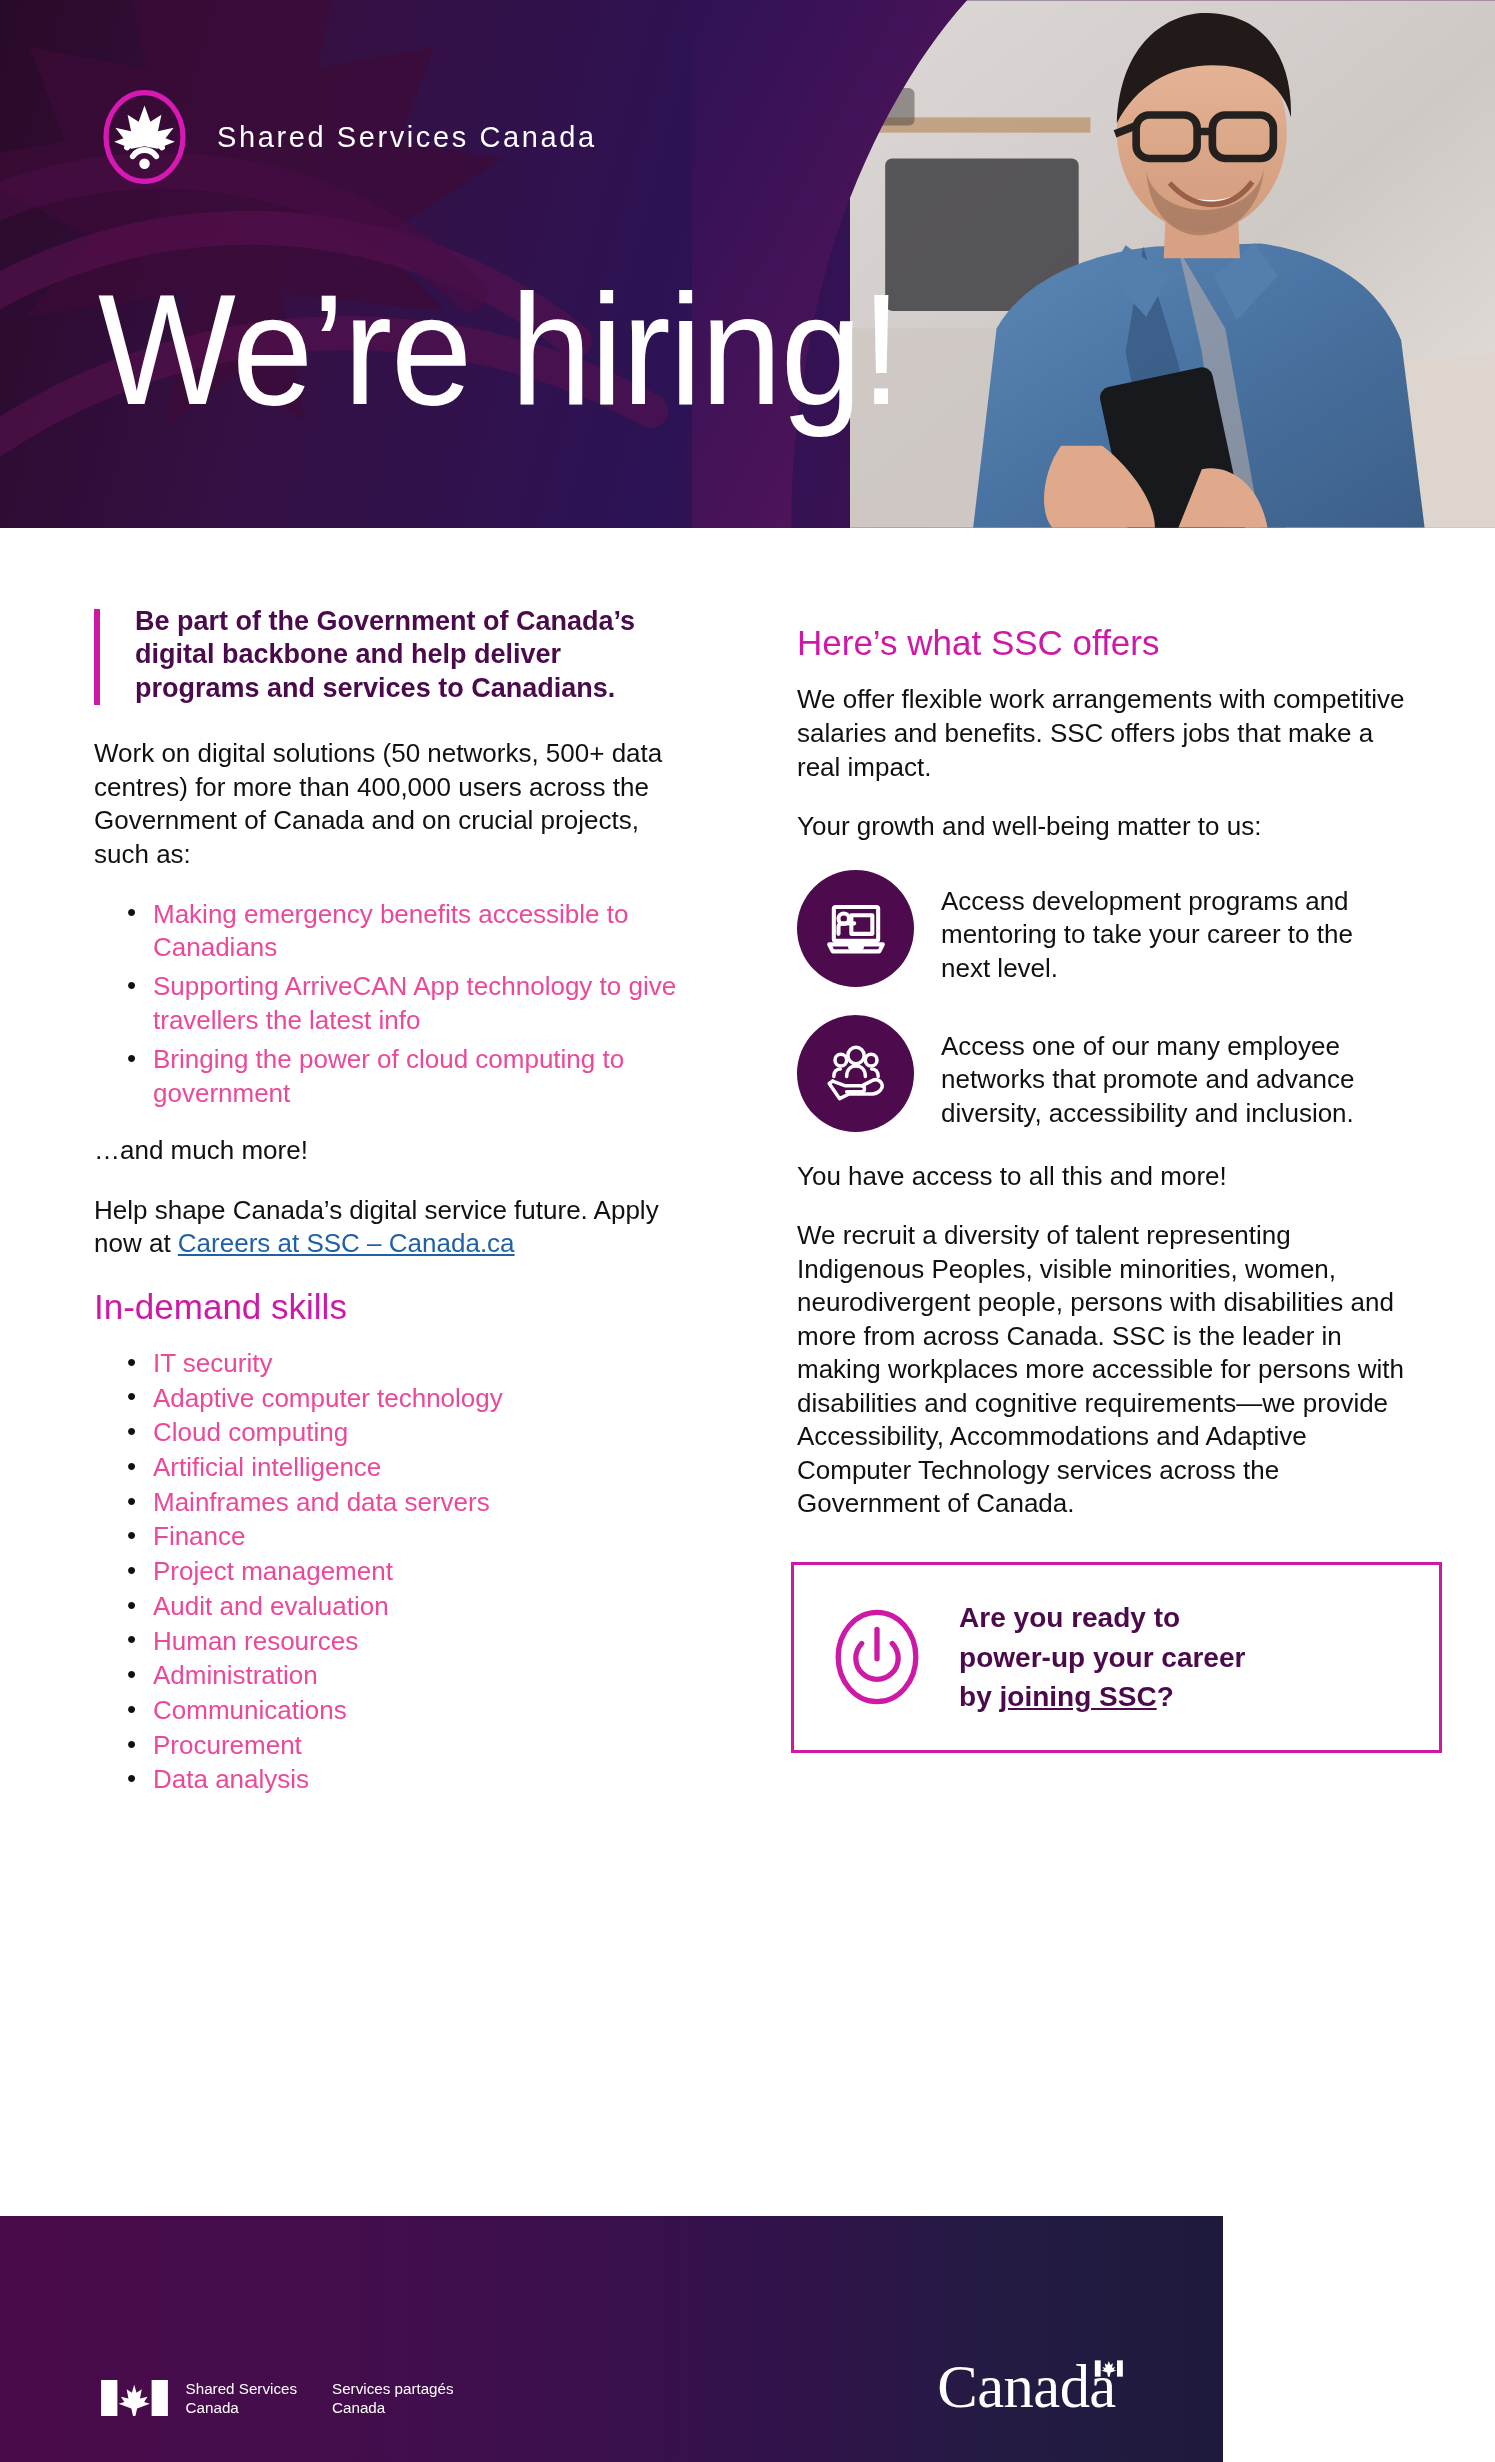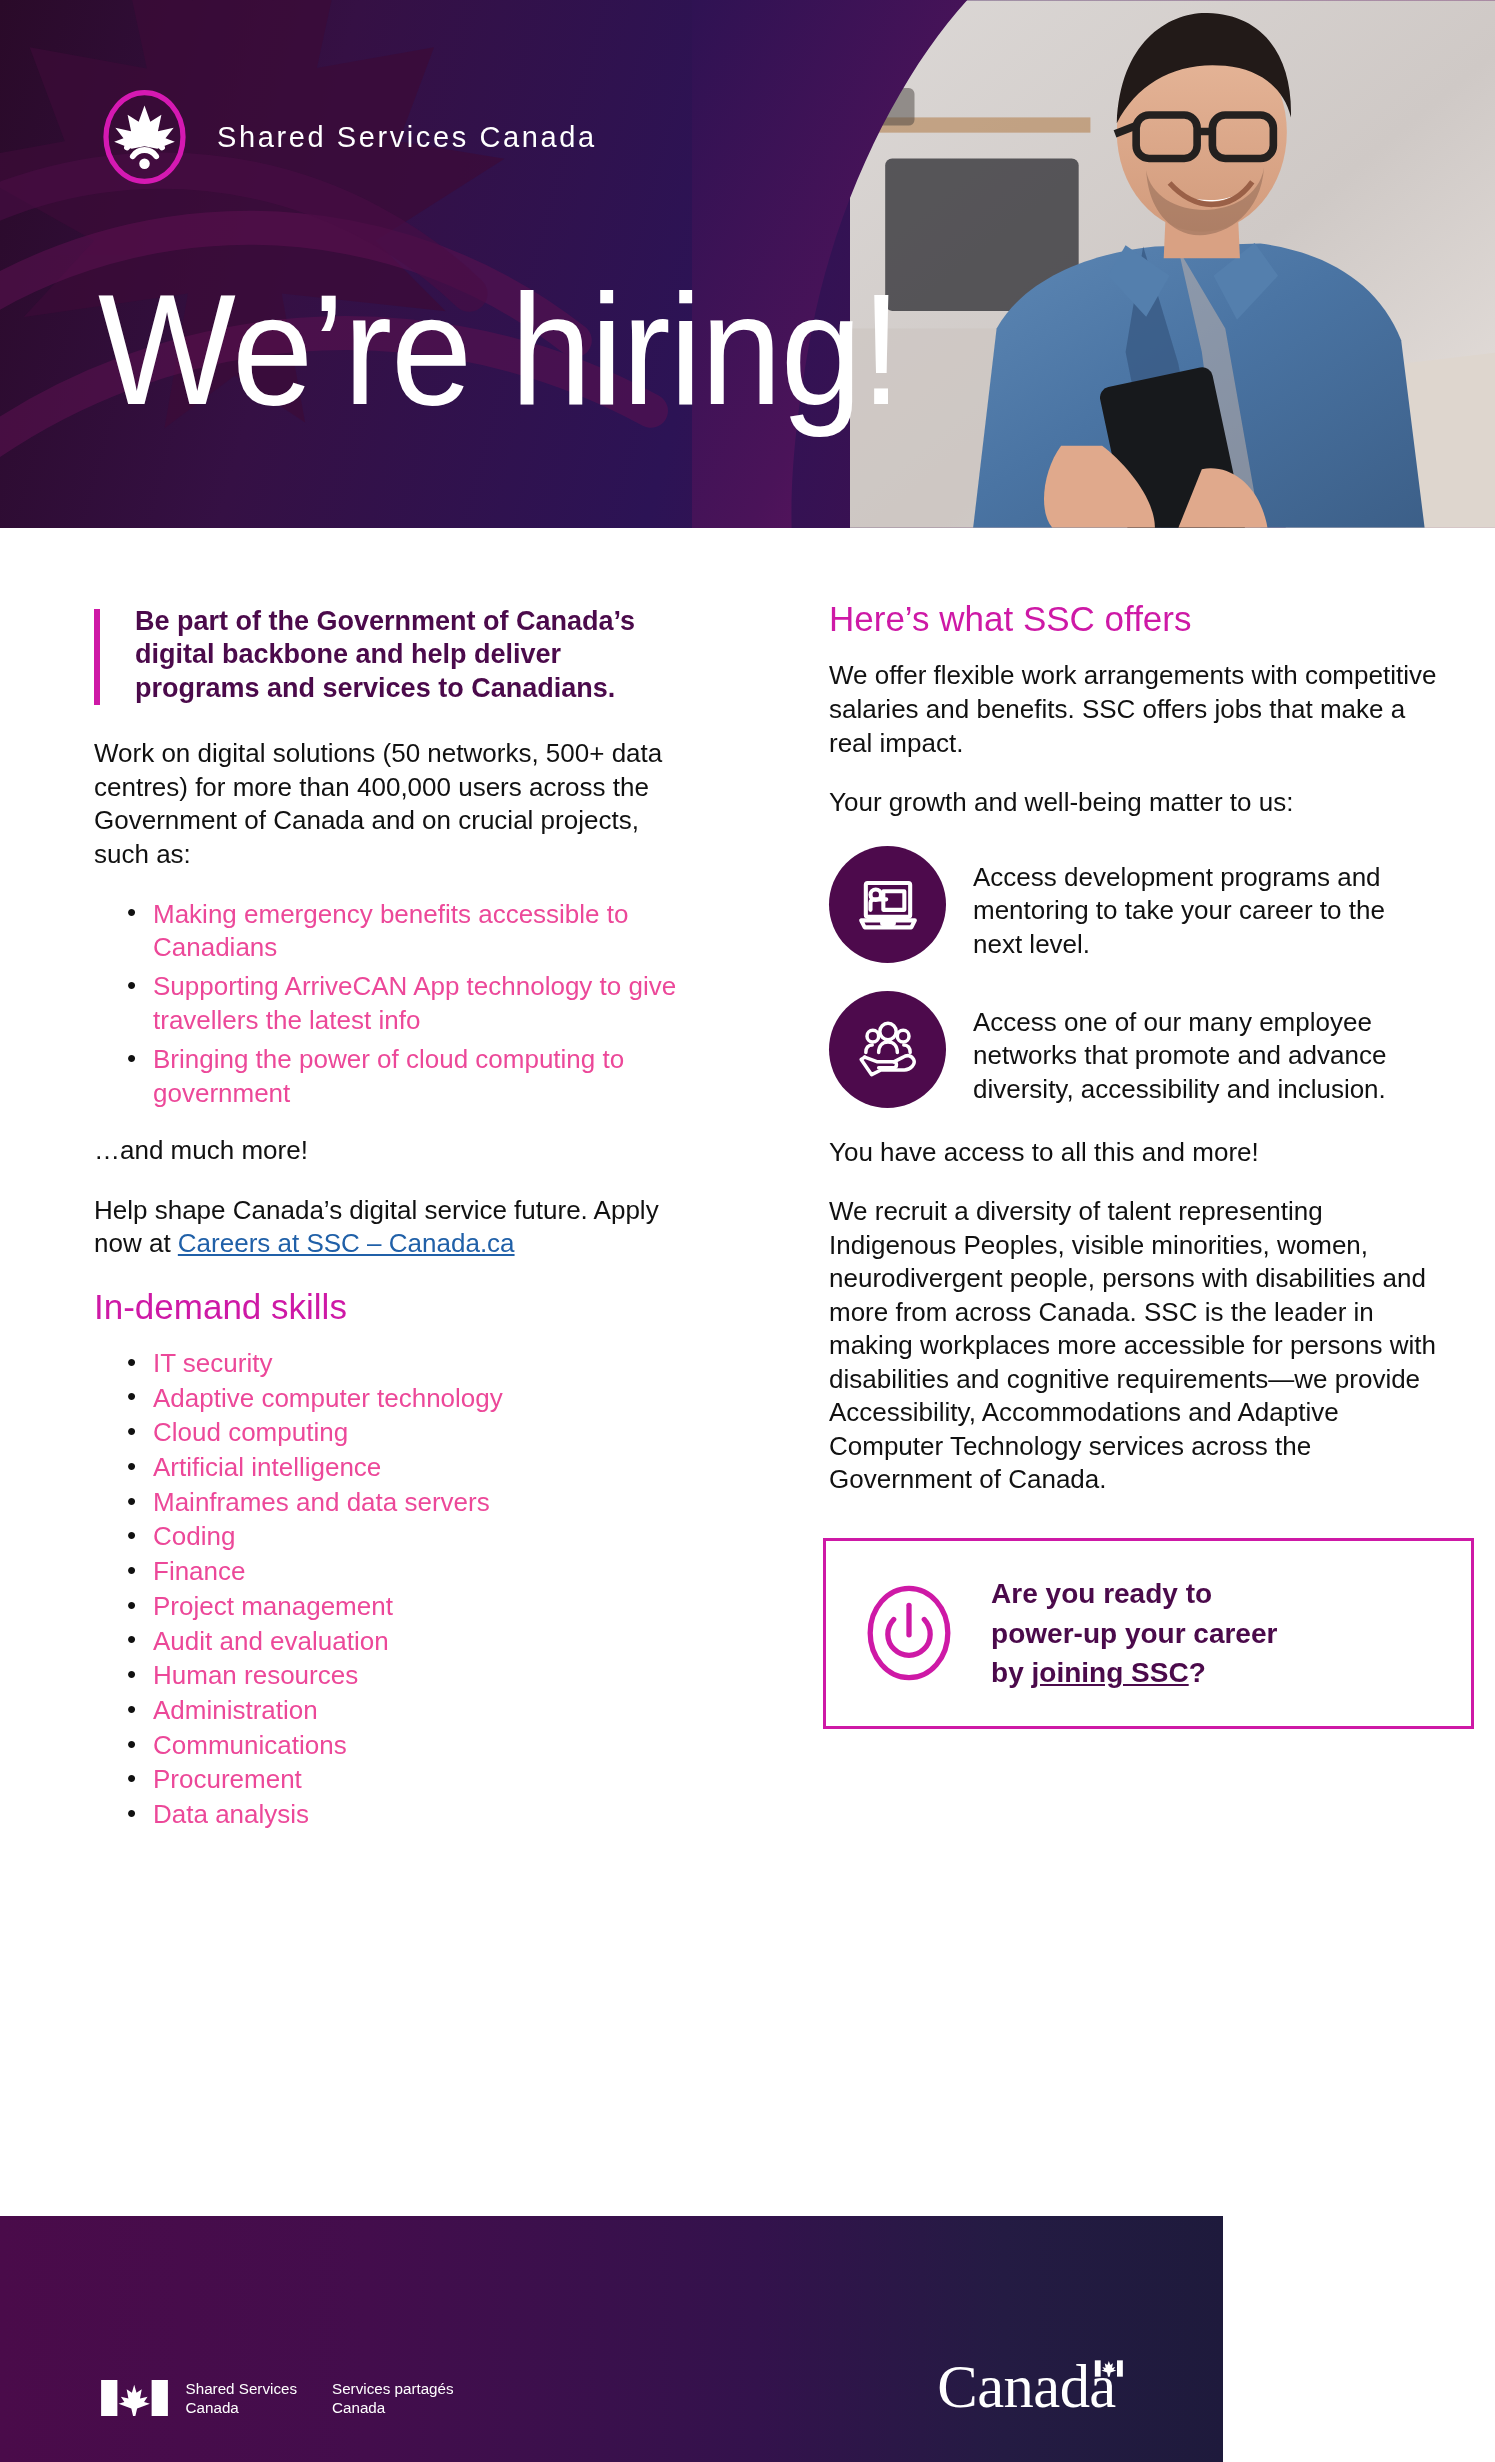--- a/index.html
+++ b/index.html
@@ -36,21 +36,21 @@
     position:absolute; left:98px; top:271px;
     color:#ffffff; font-size:157px; line-height:1; font-weight:400;
     letter-spacing:-1.2px; white-space:nowrap;
     font-family:"Liberation Sans Narrow","Liberation Sans",sans-serif;
     transform:scaleX(0.93); transform-origin:left top;
   }
 
   
   .content { position:absolute; left:0; top:528px; width:1495px; height:1688px; }
   .col-left  { position:absolute; left:94px; top:77px;  width:592px; }
-  .col-right { position:absolute; left:797px; top:63px; width:610px;margin-left:32px; }
+  .col-right { position:absolute; left:797px; top:87px; width:610px; }
 
   .pullquote {
     position:relative; padding-left:41px; margin-bottom:32px;
   }
   .pullquote-bar {
     position:absolute; left:0; top:3.5px; width:6.4px; height:96px; background:#CE19A6;
   }
   .pullquote-text {
     color:#4B0A4B; font-weight:bold; font-size:27px; line-height:1.24;
     font-family:"Liberation Sans", sans-serif;
@@ -251,21 +251,20 @@
     <p class="body"><span>Help shape Canada’s digital service future. Apply now at </span><a class="link" href="#">Careers at SSC – Canada.ca</a></p>
 
     <h2 class="section">In-demand skills</h2>
 
     <ul class="bullets skills">
       <li>IT security</li>
       <li>Adaptive computer technology</li>
       <li>Cloud computing</li>
       <li>Artificial intelligence</li>
       <li>Mainframes and data servers</li>
-      <li>Coding</li>
       <li>Finance</li>
       <li>Project management</li>
       <li>Audit and evaluation</li>
       <li>Human resources</li>
       <li>Administration</li>
       <li>Communications</li>
       <li>Procurement</li>
       <li>Data analysis</li>
     </ul>
   </div>

